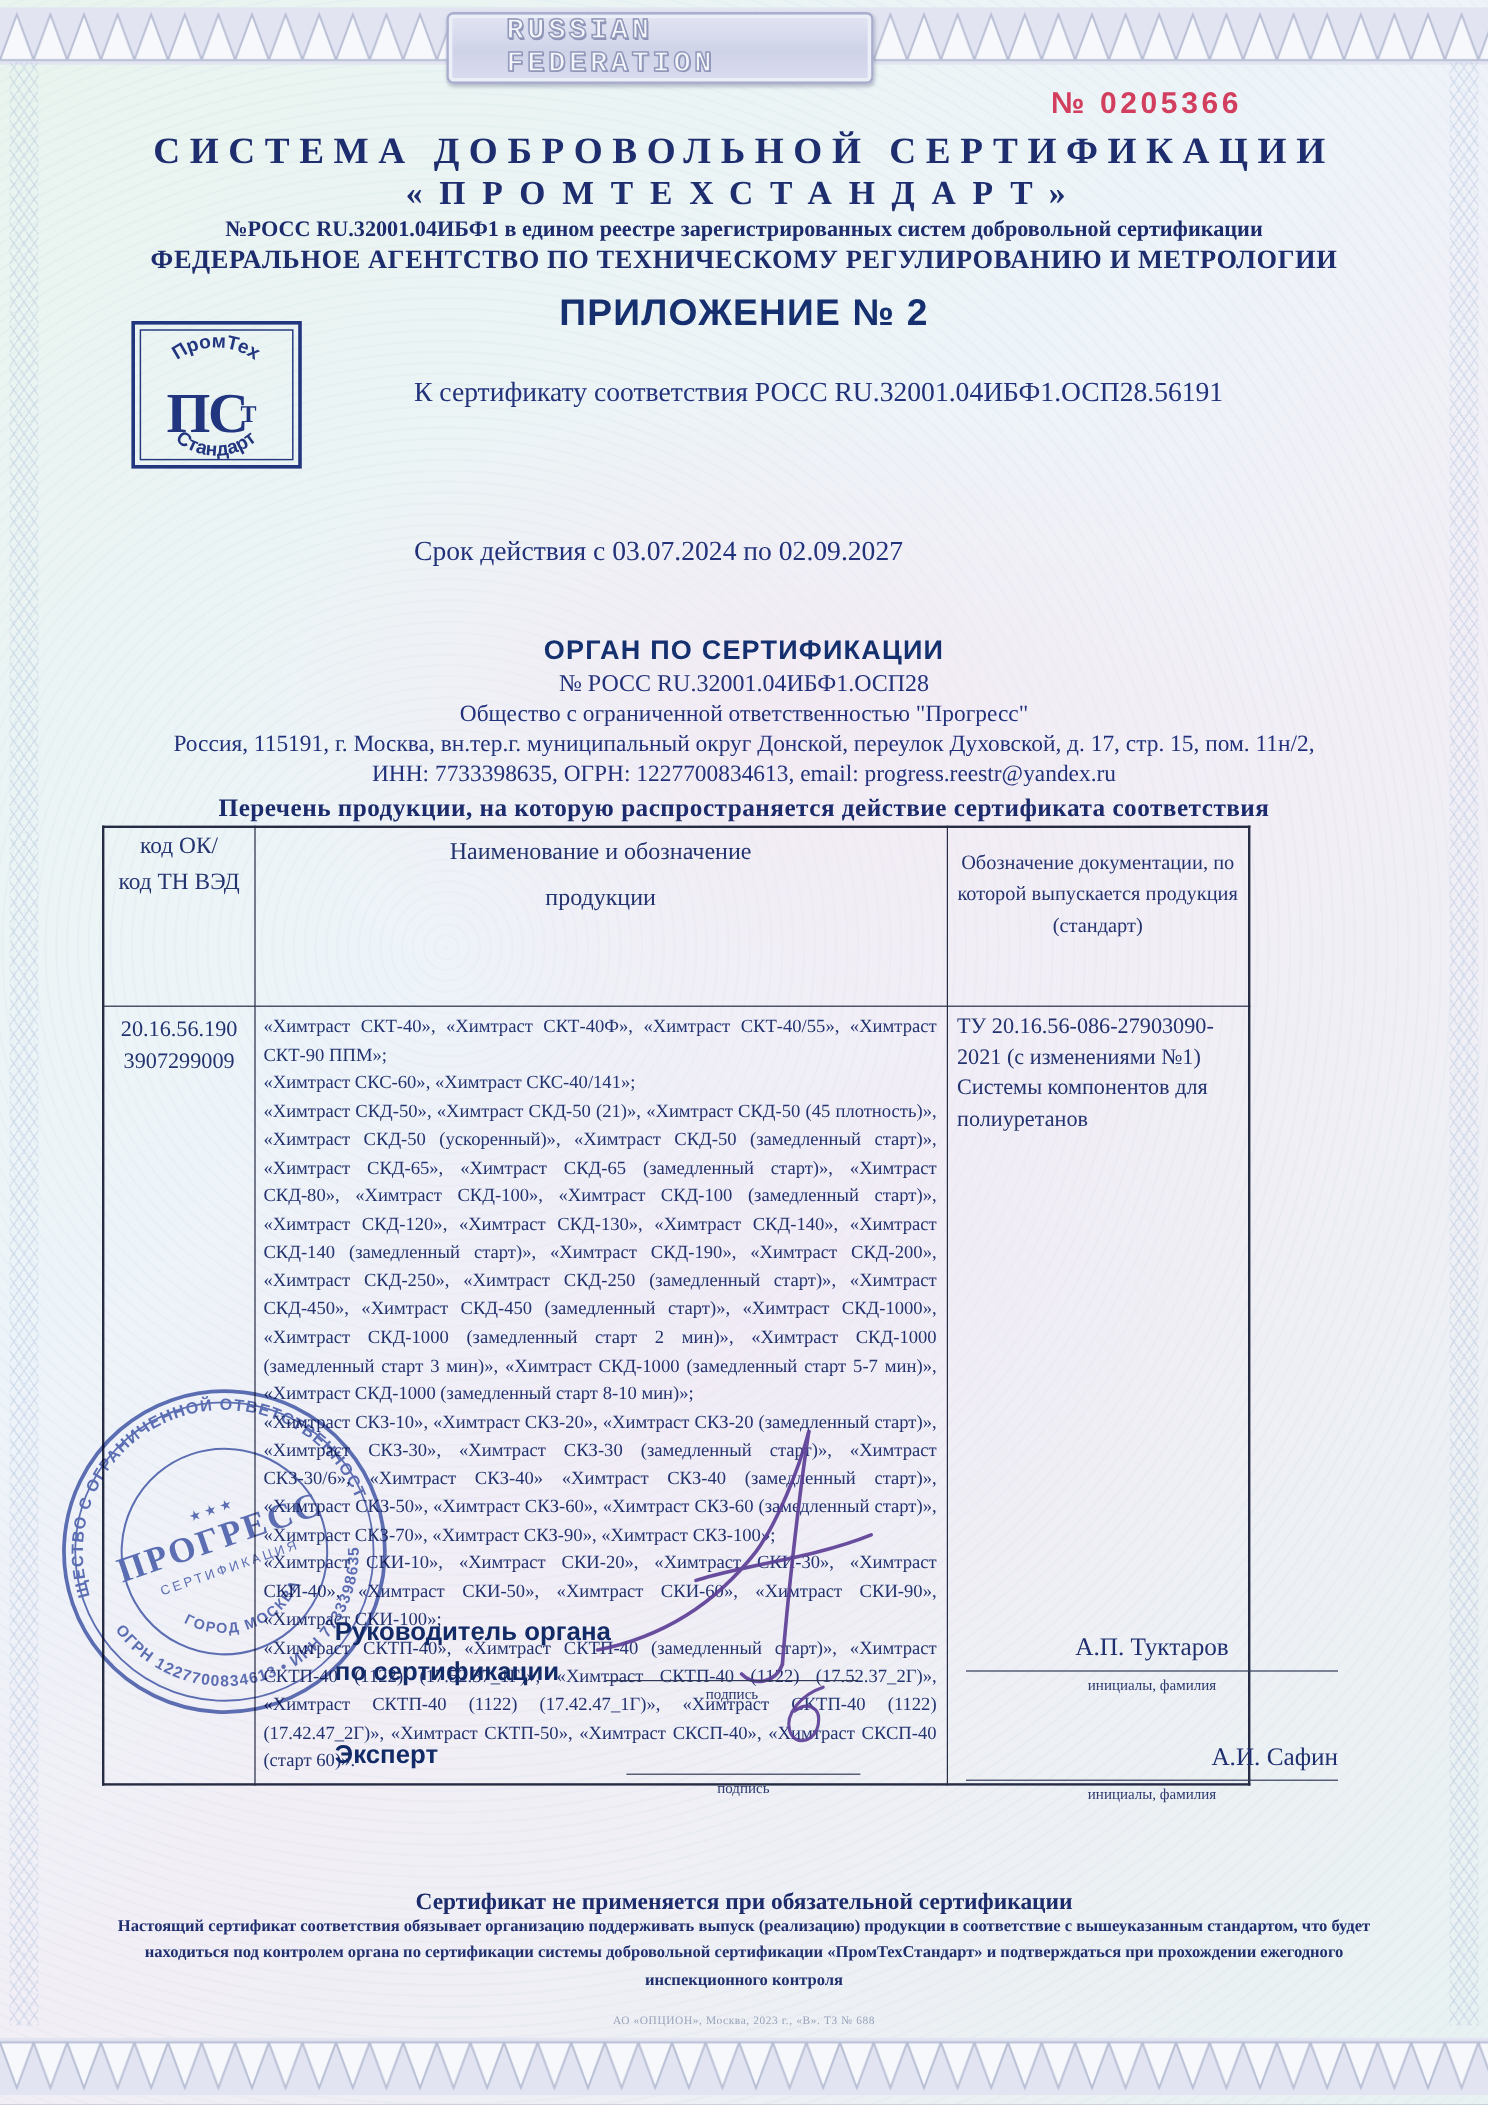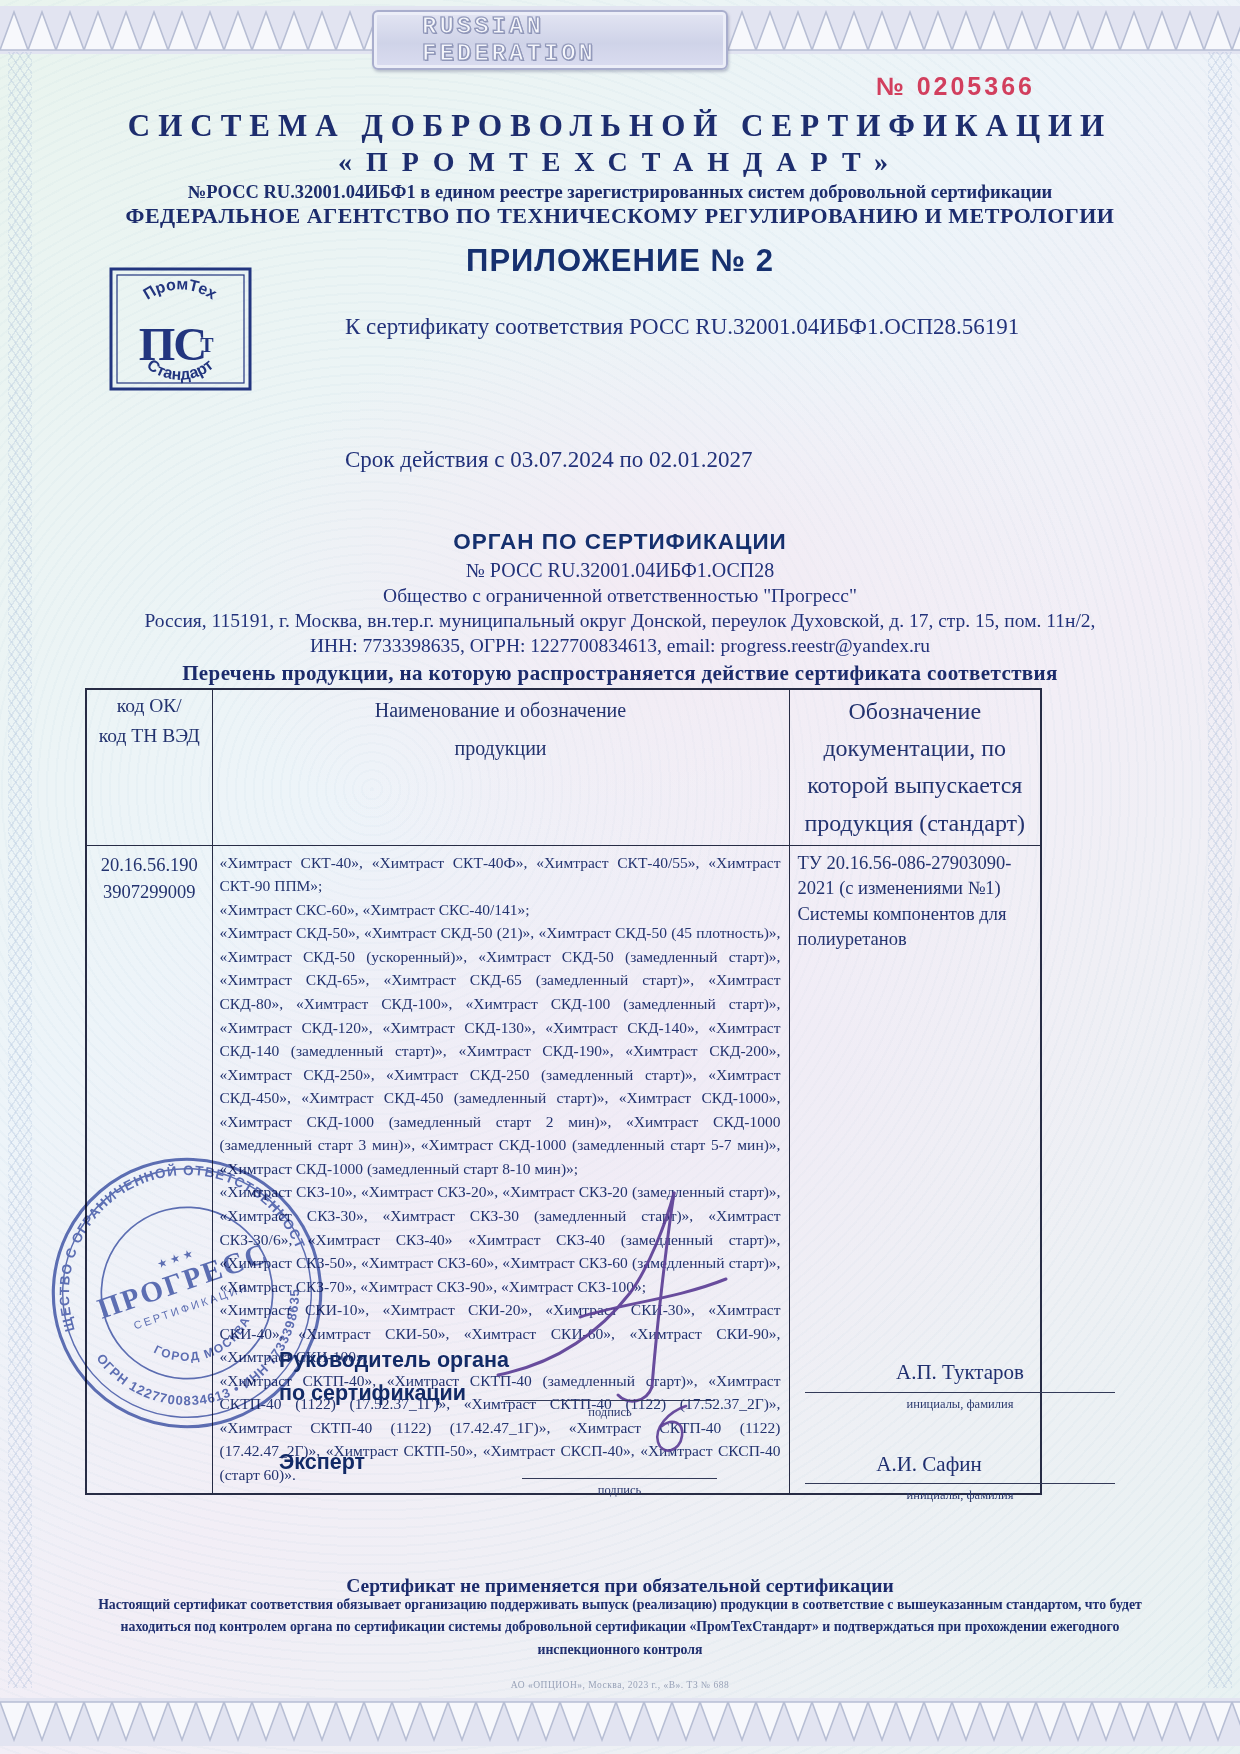--- a/index.html
+++ b/index.html
@@ -66,42 +66,42 @@
     position:absolute; top:688px; left:85px; width:955px;
     border-collapse:collapse; table-layout:fixed;
   }
   table.products th, table.products td{
     border:1px solid #272c45; vertical-align:top; color:#23336f;
   }
   table.products{border:2px solid #272c45;}
   th.h1,th.h2,th.h3{height:116px; vertical-align:middle; font-weight:normal; text-align:center;}
   th.h1{font-size:19.5px; line-height:1.55;}
   th.h2{font-size:20px; line-height:1.9;}
-  th.h3{font-size:24px; line-height:1.55; padding:3px 6px;text-align:center;}
+  th.h3{font-size:17px; line-height:1.55; padding:16px 6px;text-align:center;}
   td.codes{font-size:18.5px; text-align:center; padding-top:6px; line-height:1.45;}
   td.prods{padding:5px 8px 6px 7px; height:455px;}
   .prod{font-size:15.5px; line-height:1.52; text-align:justify;}
   td.std{padding:5px 8px; font-size:18.5px; line-height:1.38;}
 
   
   .role1a{top:1348px; left:265px;} .role1b{top:1381px; left:265px;} .role2{top:1450px; left:265px;}
   .role{font-family:"Liberation Sans","DejaVu Sans",sans-serif; font-weight:bold; font-size:21.5px; color:#122a66;margin-left:14px;}
   .sigline{height:0; border-bottom:1.6px solid #333a58;}
   .sigline1{top:1400px; left:505px; width:210px;}
   .sigline2{top:1478px; left:522px; width:195px;}
   .nameline1{top:1392px; left:805px; width:310px;}
   .nameline2{top:1483px; left:805px; width:310px;}
   .caption{font-size:12.5px; color:#2c3a6e; text-align:center;}
   .cap-sign1{top:1405px; left:505px; width:210px;}
   .cap-sign2{top:1483px; left:522px; width:195px;}
   .cap-name1{top:1397px; left:805px; width:310px;}
   .cap-name2{top:1488px; left:805px; width:310px;}
   .name{font-size:21px; color:#1f2f6f; text-align:center;}
   .name1{top:1360px; left:805px; width:310px;}
-  .name2{top:1452px; left:774px; width:310px;}
+  .name2{top:1452px; left:805px; width:310px;text-align:right;}
 
   .sig-svg{pointer-events:none;}
   .sig1{top:1175px; left:468px;}
   .sig2{top:1398px; left:640px;}
 
   .stamp-wrap{top:1152px; left:46px; width:282px; height:282px; transform:rotate(-19deg); opacity:.82; mix-blend-mode:multiply;}
 
   .nomand{top:1560px; font-weight:bold; font-size:19.5px; color:#1b2b6b;margin-top:15px;}
   .note{top:1594px; left:78px; width:1084px; text-align:center; font-weight:bold; font-size:13.8px; line-height:1.62; color:#1f2f6f;}
   .printinfo{top:1680px; font-size:9.5px; color:#98a2b8; letter-spacing:.5px;}
@@ -154,21 +154,21 @@
       <textPath href="#logoTop" startOffset="50%" text-anchor="middle">ПромТех</textPath>
     </text>
     <text x="64" y="94" text-anchor="middle" font-family="Liberation Serif, DejaVu Serif, serif" font-size="47" font-weight="bold" fill="#22357f" letter-spacing="-2">ПС</text>
     <text x="99" y="86" text-anchor="middle" font-family="Liberation Serif, DejaVu Serif, serif" font-size="20" font-weight="bold" fill="#22357f">Т</text>
     <text font-family="Liberation Sans, DejaVu Sans, sans-serif" font-size="16" font-weight="bold" fill="#22357f">
       <textPath href="#logoBottom" startOffset="50%" text-anchor="middle">Стандарт</textPath>
     </text>
   </svg>
 
   <div class="abs tocert">К сертификату соответствия РОСС RU.32001.04ИБФ1.ОСП28.56191</div>
-  <div class="abs validity">Срок действия с 03.07.2024 по 02.01.2027</div>
+  <div class="abs validity">Срок действия с 03.07.2024 по 02.09.2027</div>
 
   <div class="abs ctr org-heading sans">ОРГАН ПО СЕРТИФИКАЦИИ</div>
   <div class="abs ctr org-number">№ РОСС RU.32001.04ИБФ1.ОСП28</div>
   <div class="abs ctr org-name">Общество с ограниченной ответственностью "Прогресс"</div>
   <div class="abs ctr org-address">Россия, 115191, г. Москва, вн.тер.г. муниципальный округ Донской, переулок Духовской, д. 17, стр. 15, пом. 11н/2,</div>
   <div class="abs ctr org-req">ИНН: 7733398635, ОГРН: 1227700834613, email: progress.reestr@yandex.ru</div>
   <div class="abs ctr list-heading">Перечень продукции, на которую распространяется действие сертификата соответствия</div>
 
   <table class="products">
     <colgroup>

